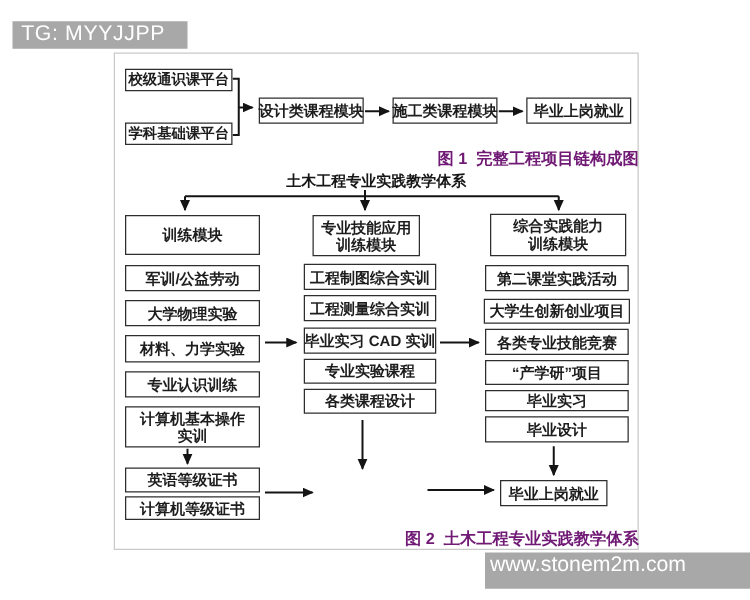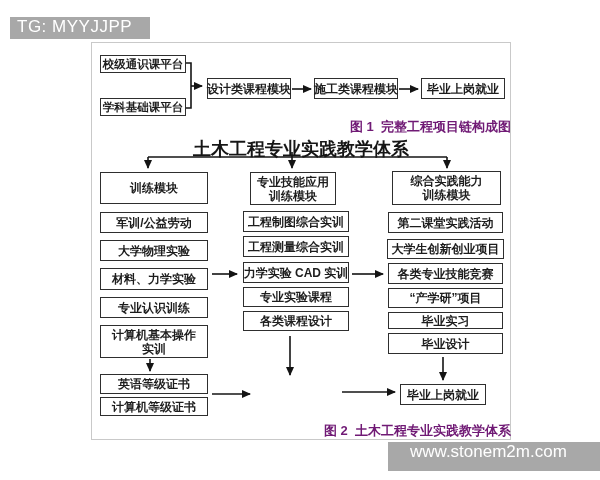--- a/index.html
+++ b/index.html
@@ -6,39 +6,39 @@
   #stage{
     position:relative;width:600px;height:480px;background:#ffffff;overflow:hidden;
     font-family:"Liberation Sans","DejaVu Sans",sans-serif;color:#1d1d1d;
   }
   .watermark{
     position:absolute;background:#a8a8a8;color:#ffffff;
     font-family:"Liberation Sans",sans-serif;
     display:flex;align-items:flex-start;box-sizing:border-box;
   }
   #wm-top{left:10px;top:17px;width:140px;height:22px;font-size:17px;padding-left:7px;letter-spacing:.5px;}
-  #wm-bottom{left:388px;top:442px;width:212px;height:29px;font-size:17px;padding-left:22px;}
+  #wm-bottom{left:388px;top:442px;width:212px;height:29px;font-size:17px;padding-left:4px;}
   #frame{
     position:absolute;left:91px;top:42px;width:420px;height:398px;
     border:1px solid #c9c9c9;box-sizing:border-box;background:#fff;
   }
   .node{
     position:absolute;background:#ffffff;border:1.5px solid #2e2e2e;box-sizing:border-box;
     display:flex;flex-direction:column;align-items:center;justify-content:center;
     font-size:12px;font-weight:600;line-height:14px;text-align:center;
     white-space:nowrap;
   }
   .node.sm{font-size:11.5px;}
   .caption{
     position:absolute;left:91px;width:420px;text-align:right;
     font-size:13px;font-weight:700;white-space:pre;color:#701a75;
   }
   .fig-title{
     position:absolute;left:91px;width:420px;text-align:center;
-    font-size:18px;font-weight:700;color:#161616;
+    font-size:12px;font-weight:700;color:#161616;
   }
   #connectors{position:absolute;left:0;top:0;pointer-events:none;}
 </style>
 </head>
 <body>
 
 <div id="stage">
 
   <div id="wm-top" class="watermark">
     <span>TG: MYYJJPP</span>
@@ -97,21 +97,21 @@
   </div>
   <div class="node" style="left:100px;top:374px;width:108px;height:20px;">英语等级证书</div>
   <div class="node" style="left:100px;top:397px;width:108px;height:19px;">计算机等级证书</div>
 
   <div class="node" style="left:250px;top:172px;width:86px;height:33px;">
     <span>专业技能应用</span>
     <span>训练模块</span>
   </div>
   <div class="node" style="left:243px;top:211px;width:106px;height:21px;">工程制图综合实训</div>
   <div class="node" style="left:243px;top:236px;width:106px;height:21px;">工程测量综合实训</div>
-  <div class="node" style="left:243px;top:262px;width:106px;height:21px;">力学实验 CAD 实训</div>
+  <div class="node" style="left:243px;top:262px;width:106px;height:21px;">毕业实习 CAD 实训</div>
   <div class="node" style="left:243px;top:287px;width:106px;height:20px;">专业实验课程</div>
   <div class="node" style="left:243px;top:311px;width:106px;height:20px;">各类课程设计</div>
 
   <div class="node" style="left:392px;top:171px;width:109px;height:34px;">
     <span>综合实践能力</span>
     <span>训练模块</span>
   </div>
   <div class="node" style="left:388px;top:212px;width:115px;height:21px;">第二课堂实践活动</div>
   <div class="node" style="left:387px;top:239px;width:117px;height:20px;">大学生创新创业项目</div>
   <div class="node" style="left:388px;top:263px;width:115px;height:21px;">各类专业技能竞赛</div>

